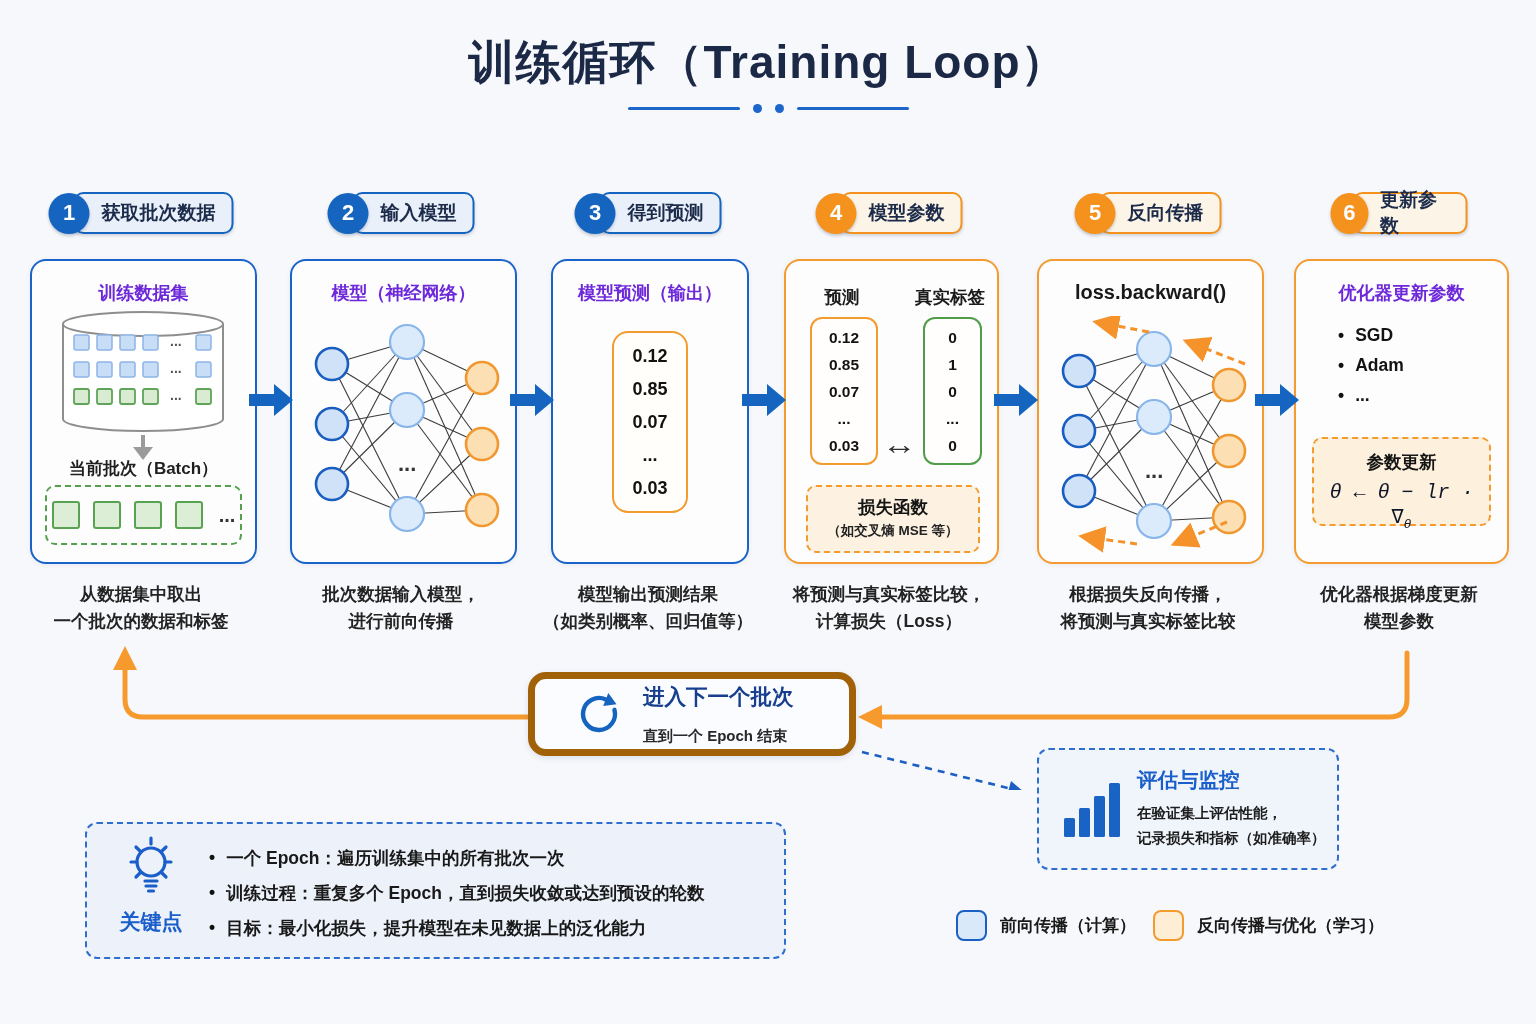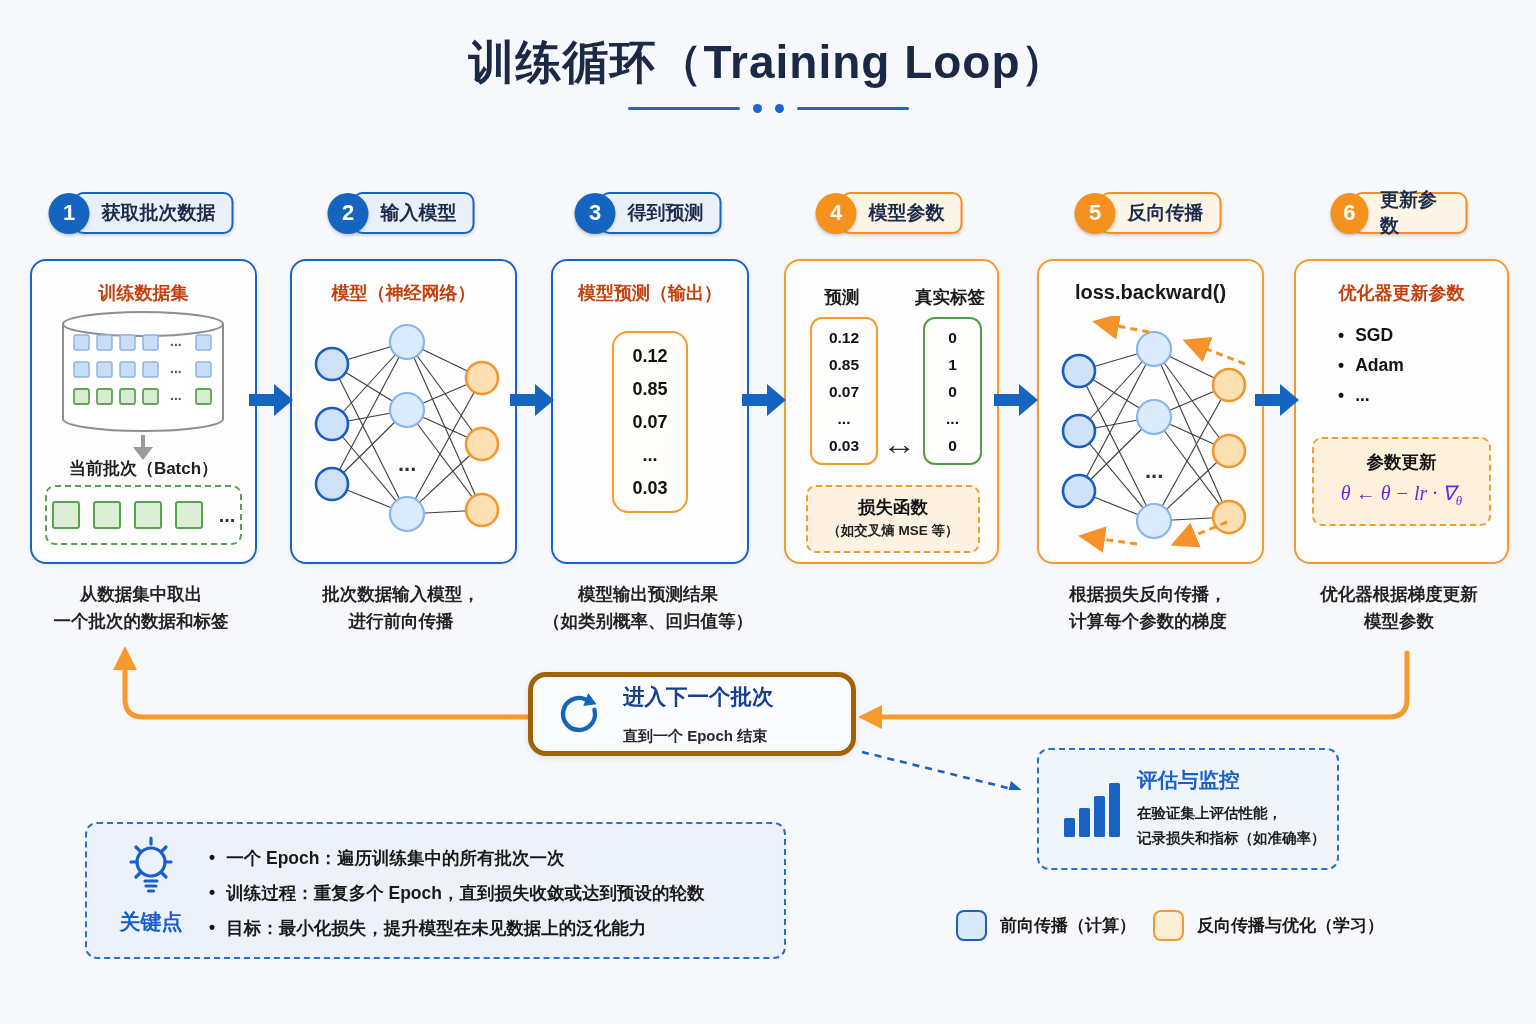--- a/index.html
+++ b/index.html
@@ -22,21 +22,21 @@
     font-size:19px;font-weight:800;color:#1c2b4a;box-shadow:0 2px 3px rgba(40,60,90,.18);}
   .blue .badge-circle{background:#1565c0;}
   .blue .badge-pill{background:#e9f0fa;border:2px solid #1565c0;}
   .orange .badge-circle{background:#f5921e;}
   .orange .badge-pill{background:#fcf4e6;border:2px solid #f5921e;}
 
   
   .card{top:259px;height:301px;background:#fdfdfe;border-radius:16px;box-shadow:0 1px 5px rgba(30,60,120,.07);}
   .card.b{border:2.5px solid #1a63c8;}
   .card.o{border:2.5px solid #f39b2f;}
-  .card-title{position:absolute;left:0;right:0;top:20px;text-align:center;font-size:18px;font-weight:800;color:#c2410c;}
+  .card-title{position:absolute;left:0;right:0;top:20px;text-align:center;font-size:18px;font-weight:800;color:#6d28d9;}
   .code-title{font-weight:700;font-size:20px;color:#191919;}
 
   
   .flow-arrow{top:383px;}
 
   
   .caption{top:581px;width:300px;transform:translateX(-50%);text-align:center;
     font-size:17.5px;line-height:1.55;color:#232323;font-weight:600;}
 
   
@@ -63,26 +63,26 @@
     border:2px dashed #f39b2f;border-radius:10px;text-align:center;}
   .loss-title{font-size:17.5px;font-weight:800;color:#141414;margin-top:8px;}
   .loss-sub{font-size:13.5px;font-weight:600;color:#222;margin-top:3px;}
 
   
   .opt-list{position:absolute;left:42px;top:64px;display:flex;flex-direction:column;gap:9px;}
   .opt-row{display:flex;align-items:center;gap:11px;font-size:17.5px;font-weight:700;color:#131313;}
   .upd-box{position:absolute;left:16px;top:176px;width:175px;height:85px;background:#fdf0dd;
     border:2px dashed #f39b2f;border-radius:10px;text-align:center;}
   .upd-title{font-size:17.5px;font-weight:800;color:#141414;margin-top:11px;}
-  .formula{font-family:Liberation Serif, serif;font-style:italic;font-size:20px;color:#6d28d9;margin-top:7px;}
+  .formula{font-family:Liberation Mono, monospace;font-style:italic;font-size:20px;color:#0f172a;margin-top:7px;}
   .formula sub{font-size:13px;}
 
   
-  .loop-box{left:528px;top:672px;width:328px;height:84px;background:#fafcff;border:5px solid #a16207;border-radius:18px;
-    display:flex;align-items:center;padding-left:22px;gap:20px;box-sizing:border-box;z-index:3;box-shadow:0 2px 6px rgba(20,60,120,.12);}
+  .loop-box{left:528px;top:672px;width:328px;height:84px;background:#fafcff;border:7px solid #a16207;border-radius:18px;
+    display:flex;align-items:center;padding-left:40px;gap:20px;box-sizing:border-box;z-index:3;box-shadow:0 2px 6px rgba(20,60,120,.12);}
   .loop-title{font-size:21.5px;font-weight:800;color:#173f8e;}
   .loop-sub{font-size:15px;font-weight:600;color:#282828;margin-top:16px;}
 
   
   .keypoints{left:85px;top:822px;width:697px;height:133px;background:#edf2fa;border:2px dashed #2e6ecd;border-radius:12px;}
   .kp-label{position:absolute;left:14px;top:84px;width:100px;text-align:center;font-size:21px;font-weight:800;color:#1a5ec9;}
   .kp-list{position:absolute;left:122px;top:16px;display:flex;flex-direction:column;}
   .kp-row{display:flex;align-items:center;gap:11px;height:35px;font-size:17.5px;font-weight:600;color:#191919;}
 
   
@@ -356,23 +356,27 @@
       <div>一个批次的数据和标签</div>
     </div>
   <div class="abs caption" style="left:648px">
     <div>模型输出预测结果</div>
       <div>（如类别概率、回归值等）</div>
     </div>
   <div class="abs caption" style="left:401px">
     <div>批次数据输入模型，</div>
       <div>进行前向传播</div>
     </div>
+  <div class="abs caption" style="left:889px">
+    <div>将预测与真实标签比较，</div>
+      <div>计算损失（Loss）</div>
+    </div>
   <div class="abs caption" style="left:1148px">
     <div>根据损失反向传播，</div>
-      <div>计算每个参数的梯度</div>
+      <div>将预测与真实标签比较</div>
     </div>
   <div class="abs caption" style="left:1399px">
     <div>优化器根据梯度更新</div>
       <div>模型参数</div>
     </div>
 
   <svg class="abs" style="left:0;top:630px" width="1536" height="160">
     <path d="M1407,23 V69 Q1407,87 1389,87 H876" fill="none" stroke="#f79a2e" stroke-width="5" stroke-linecap="round"></path>
     <polygon points="858,87 882,75 882,99" fill="#f79a2e"></polygon>
     <path d="M528,87 H143 Q125,87 125,69 V34" fill="none" stroke="#f79a2e" stroke-width="5" stroke-linecap="round"></path>

